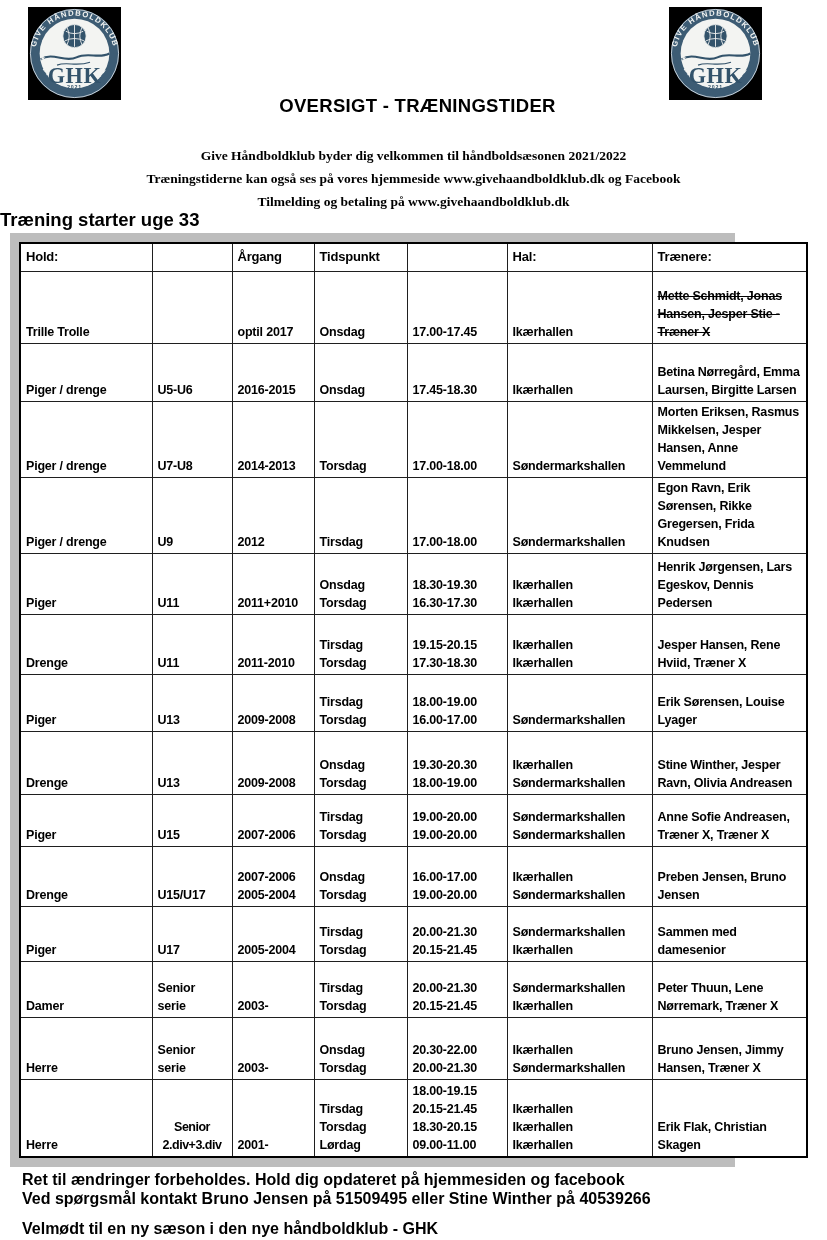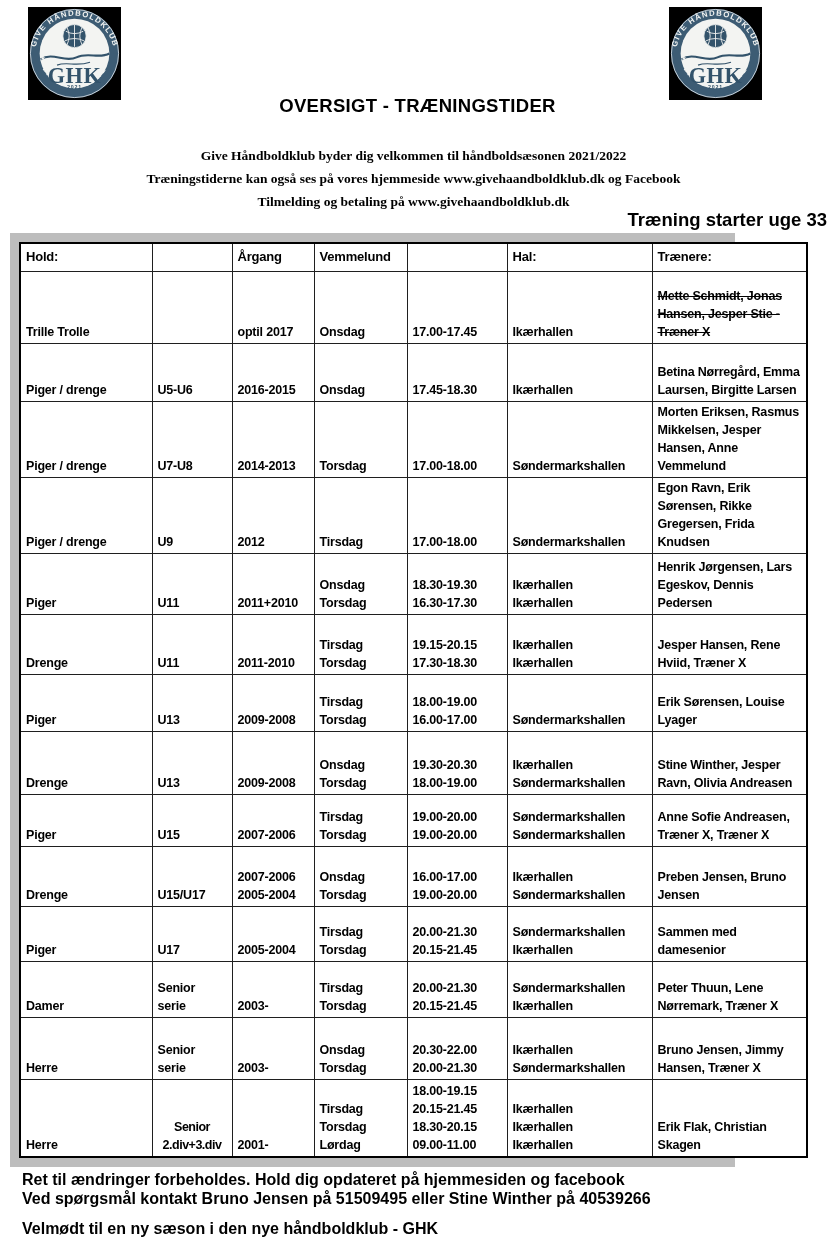--- a/index.html
+++ b/index.html
@@ -12,21 +12,21 @@
   .logo-box.left { left: 28px; }
   .logo-box.right { left: 669px; }
   .logo-box svg { width: 100%; height: 100%; display: block; }
 
   
   .title { position: absolute; top: 95px; left: 4px; width: 100%; text-align: center;
            font-size: 18.5px; letter-spacing: .3px; }
   .intro { position: absolute; top: 144px; left: 0; width: 100%; text-align: center;
            font-family: "Liberation Serif", serif; font-size: 13.5px; font-weight: bold; }
   .intro p { line-height: 23px; }
-  .subtitle { position: absolute; top: 209px; left: 0; width: 100%; text-align: right;
+  .subtitle { position: absolute; top: 209px; left: 0; width: 100%; text-align: left;
               font-size: 18.5px; }
 
   
   .table-frame { position: absolute; top: 233px; left: 10px; width: 725px;
                  background: #bdbdbd; padding: 9px; }
   table { border-collapse: collapse; table-layout: fixed; width: 789px; background: #fff;
           border: 2px solid #000; }
   th, td { border: 1px solid #1f1f1f; font-size: 12.5px; line-height: 18px;
            letter-spacing: -0.2px; padding: 1px 2px 2px 5px; overflow: hidden;
            text-align: left; vertical-align: bottom; }
@@ -131,21 +131,21 @@
         <col style="width:93px">
           <col style="width:100px">
           <col style="width:145px">
           <col>
       </colgroup>
       <thead>
         <tr>
           <th>Hold:</th>
           <th></th>
           <th>Årgang</th>
-          <th>Vemmelund</th>
+          <th>Tidspunkt</th>
           <th></th>
           <th>Hal:</th>
           <th>Trænere:</th>
         </tr>
       </thead>
       <tbody>
           <tr>
             <td>
               <div class="line">Trille Trolle</div>
             </td>

